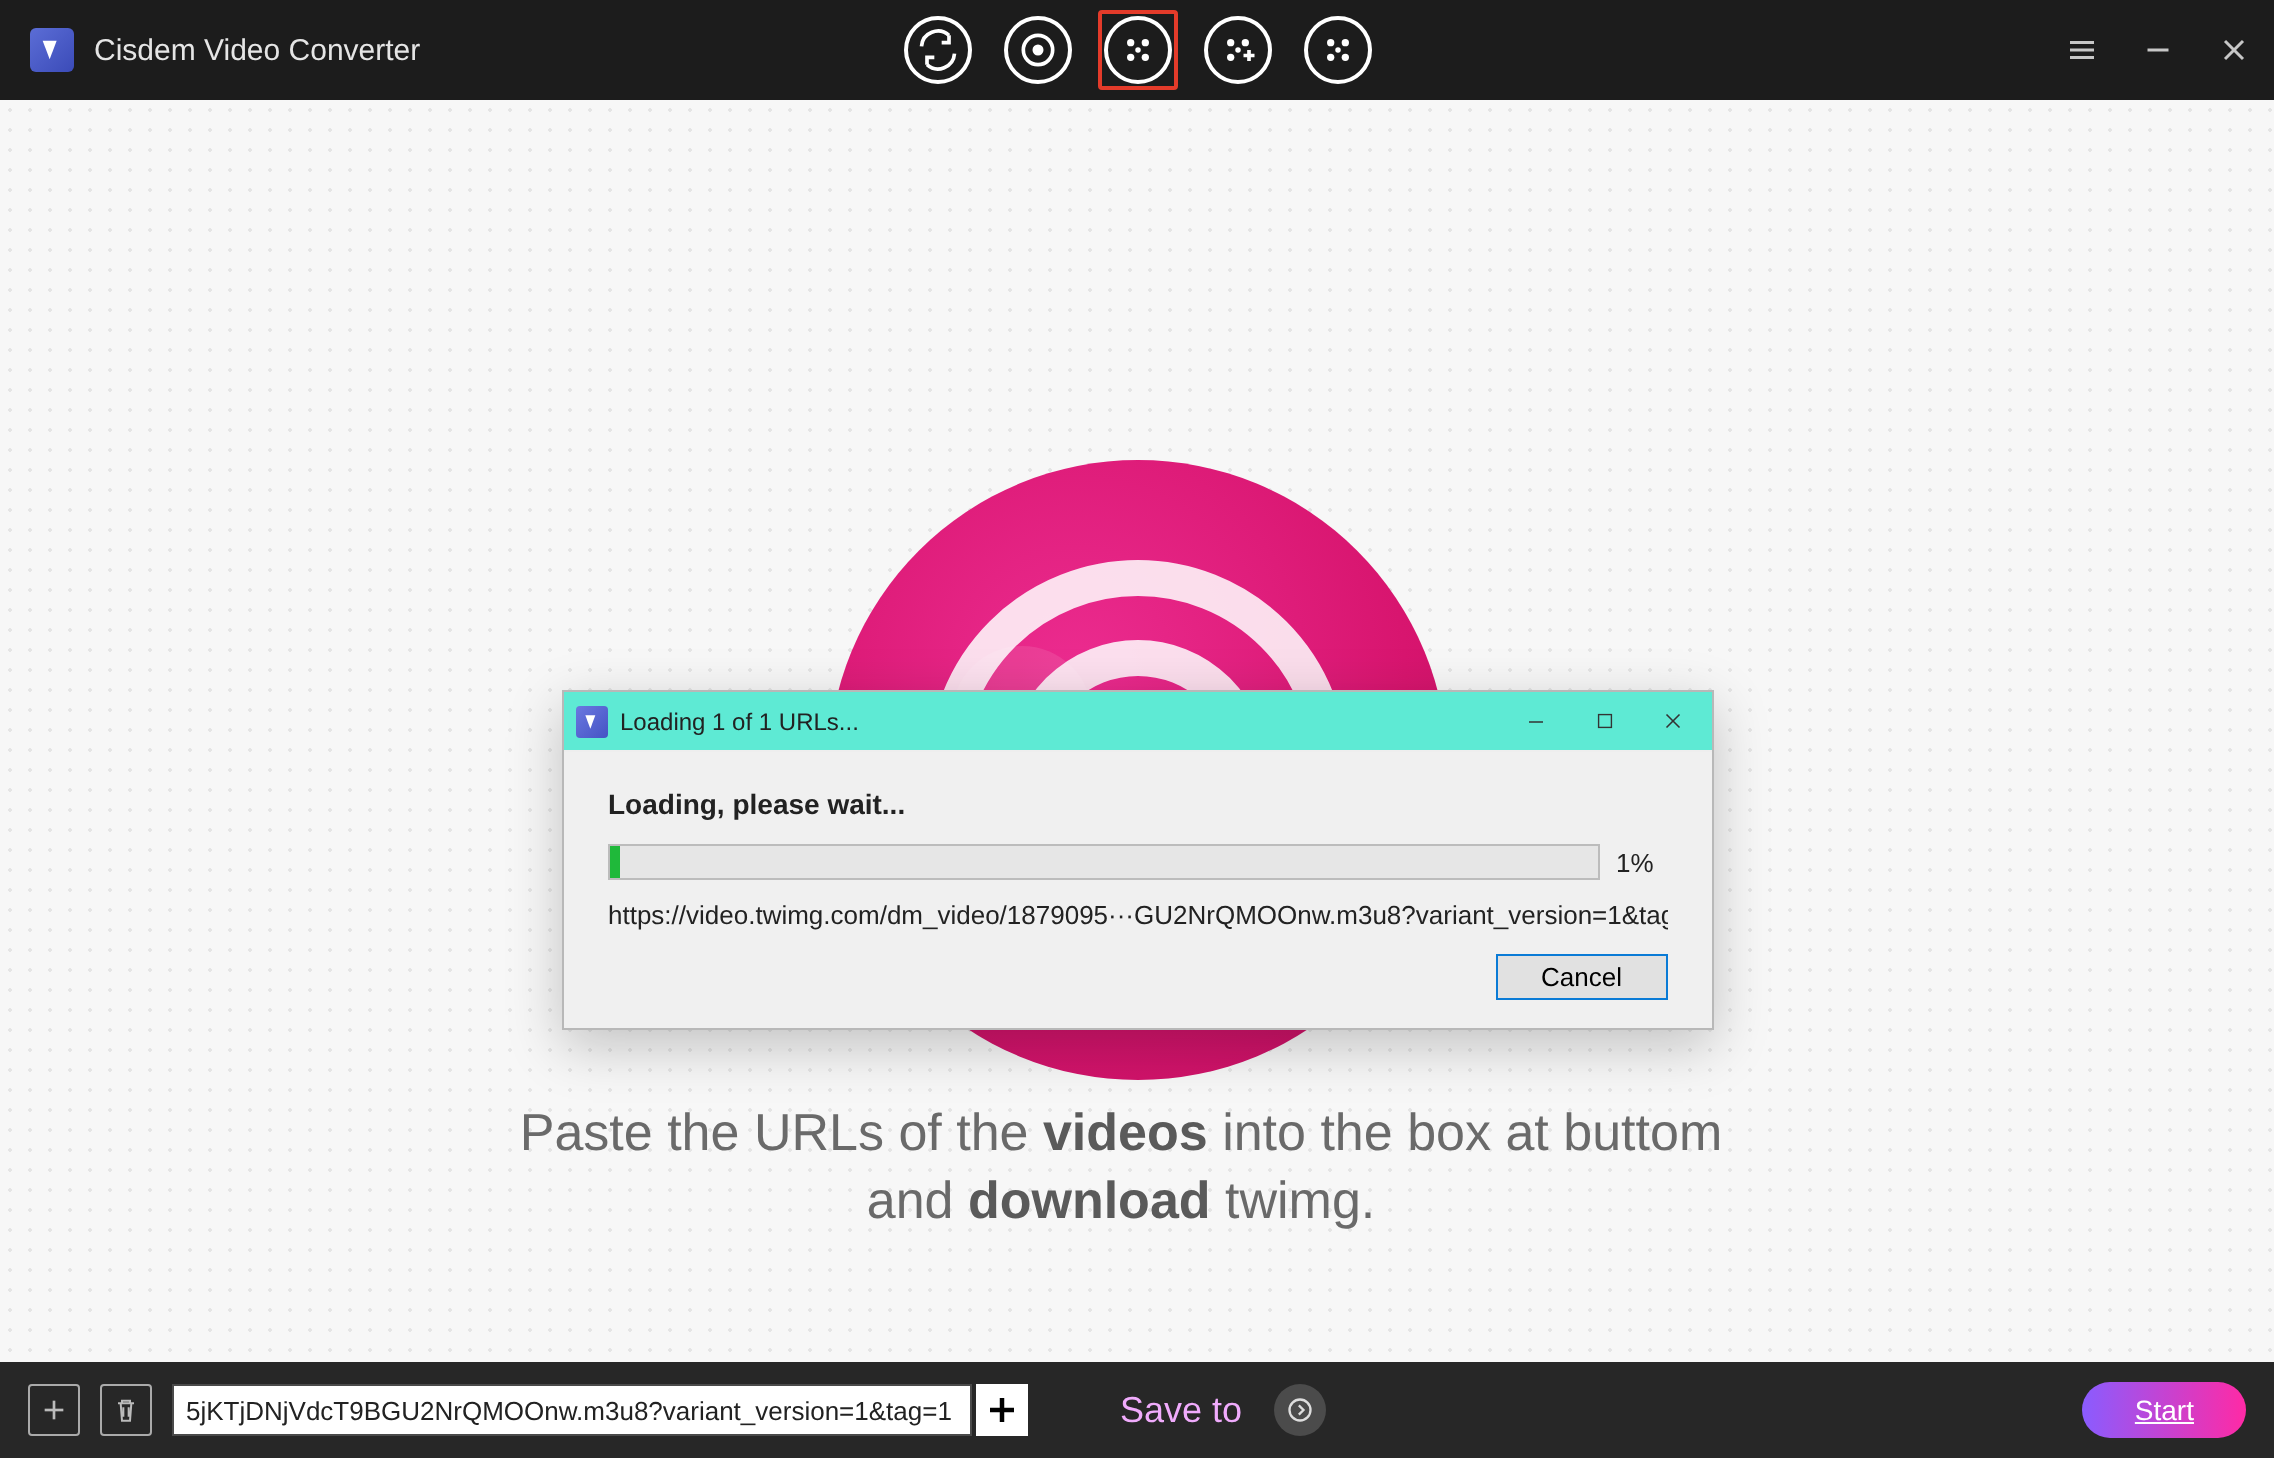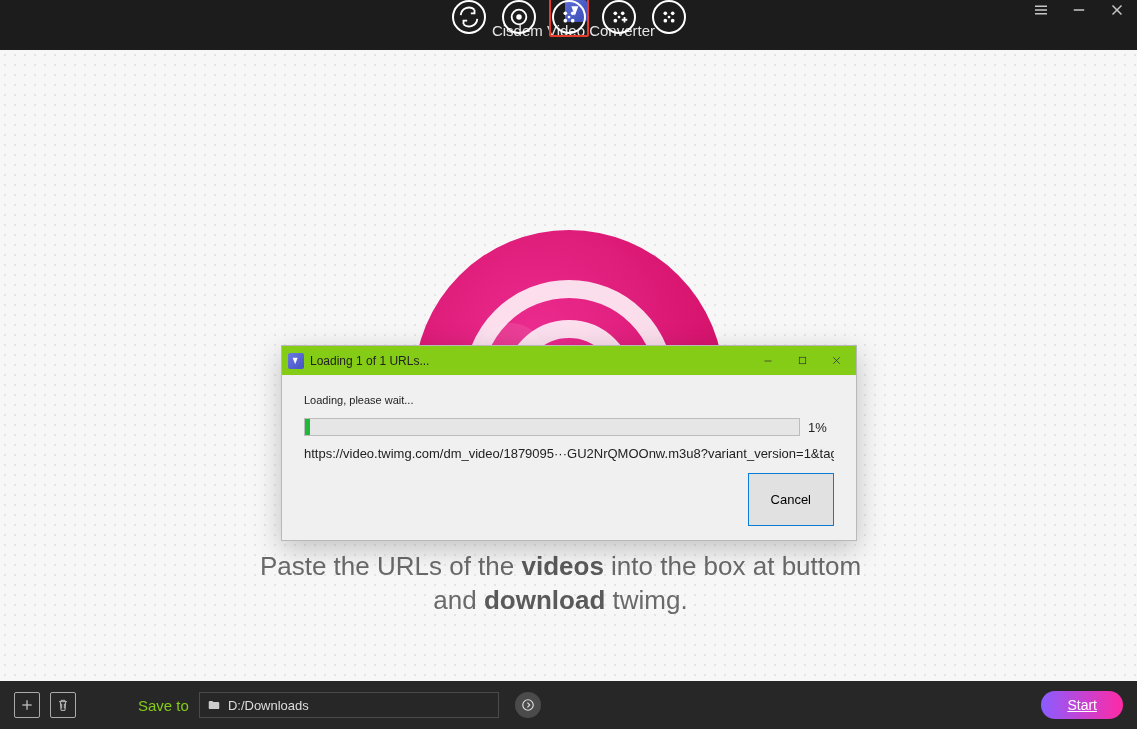--- a/index.html
+++ b/index.html
@@ -1,20 +1,20 @@
 <!DOCTYPE html>
 <html><head>
 <meta charset="utf-8">
 <style>
 * { margin: 0; padding: 0; box-sizing: border-box; }
 html, body { width: 1137px; height: 729px; overflow: hidden; font-family: Arial, sans-serif; }
 .app { width: 1137px; height: 729px; display: flex; flex-direction: column; background: #f7f7f7; }
 
 
-.topbar { height: 50px; background: #1c1c1c; display: flex; align-items: center; position: relative; flex-direction: column; }
+.topbar { height: 50px; background: #1c1c1c; display: flex; align-items: center; position: relative; }
 .app-logo { width: 22px; height: 22px; margin-left: 15px; background: linear-gradient(135deg, #5b6dd6, #3b4bb8); border-radius: 3px; display:flex; align-items:center; justify-content:center; }
 .app-logo svg { width: 14px; height: 14px; }
 .app-title { color: #e5e5e5; font-size: 15px; margin-left: 10px; font-weight: 400; }
 
 .tab-icons { position: absolute; left: 50%; transform: translateX(-50%); display: flex; gap: 16px; }
 .tab-icon { width: 34px; height: 34px; border: 2px solid #fff; border-radius: 50%; display: flex; align-items: center; justify-content: center; cursor: pointer; }
 .tab-icon.selected-marker { position: relative; }
 .tab-icon.selected-marker::before { content: ''; position: absolute; top: -5px; left: -5px; right: -5px; bottom: -5px; border: 2px solid #e43b2a; border-radius: 2px; }
 .tab-icon svg { width: 22px; height: 22px; }
 
@@ -33,46 +33,46 @@
 .hero-circle .ring1 { position: absolute; top: 50%; left: 50%; transform: translate(-50%, -50%); width: 210px; height: 210px; border-radius: 50%; border: 18px solid rgba(255,255,255,.85); }
 .hero-circle .ring2 { position: absolute; top: 50%; left: 50%; transform: translate(-50%, -50%); width: 130px; height: 130px; border-radius: 50%; border: 18px solid rgba(255,255,255,.85); }
 .hero-circle .dot1 { position: absolute; top: 38%; left: 38%; width: 40px; height: 40px; border-radius: 50%; background: rgba(255,255,255,.18); }
 .hero-circle .dot2 { position: absolute; top: 30%; left: 20%; width: 70px; height: 70px; border-radius: 50%; background: rgba(255,255,255,.10); }
 
 .instruction { position: absolute; left: 0; right: 16px; top: 500px; text-align: center; color: #6a6a6a; font-size: 26px; font-weight: 300; line-height: 1.3; }
 .instruction b { color: #5a5a5a; font-weight: 700; }
 
 
 .dialog { position: absolute; left: 281px; top: 295px; width: 576px; background: #f0f0f0; border: 1px solid #b8b8b8; box-shadow: 0 8px 26px rgba(0,0,0,.22); }
-.dialog-titlebar { height: 30px; background: #84cc16; display: flex; align-items: center; padding: 0 6px; border-bottom: 1px solid #eee; }
+.dialog-titlebar { height: 30px; background: #5eead4; display: flex; align-items: center; padding: 0 6px; border-bottom: 1px solid #eee; }
 .dlg-icon { width: 16px; height: 16px; background: linear-gradient(135deg, #6a78e0, #4553c4); border-radius: 2px; margin-right: 6px; display:flex;align-items:center;justify-content:center;}
 .dlg-title { font-size: 12px; color: #222; flex: 1; }
 .dlg-wc { display: flex; gap: 18px; margin-right: 6px; }
 .dlg-btn { width: 16px; height: 16px; display: flex; align-items: center; justify-content: center; cursor: pointer; }
 .dlg-btn svg { stroke: #333; }
 
 .dialog-body { padding: 18px 22px 14px; }
-.loading-text { font-size: 11px; color: #222; margin-bottom: 12px; }
+.loading-text { font-size: 14px; color: #222; margin-bottom: 12px; font-weight: bold; }
 .progress-row { display: flex; align-items: center; gap: 8px; margin-bottom: 10px; }
 .progress-outer { flex: 1; height: 18px; border: 1px solid #bcbcbc; background: #e6e6e6; position: relative; }
 .progress-inner { position: absolute; left: 0; top: 0; bottom: 0; background: #1fb93a; }
 .progress-pct { font-size: 13px; color: #222; min-width: 26px; }
 .url-text { font-size: 13px; color: #222; margin-bottom: 12px; white-space: nowrap; overflow: hidden; }
 .dlg-actions { display: flex; justify-content: flex-end; }
-.cancel-btn { padding: 18px 22px; font-size: 13px; background: #e1e1e1; border: 1.5px solid #0a7bd6; cursor: pointer; }
+.cancel-btn { padding: 3px 22px; font-size: 13px; background: #e1e1e1; border: 1.5px solid #0a7bd6; cursor: pointer; }
 
 
 .bottombar { height: 48px; background: #272727; display: flex; align-items: center; padding: 0 14px; gap: 10px; }
 .bb-iconbtn { width: 26px; height: 26px; border: 1.5px solid #aaa; border-radius: 2px; display: flex; align-items: center; justify-content: center; cursor: pointer; }
 .bb-iconbtn svg { stroke: #bbb; fill: none; }
 .url-input-wrap { display: flex; align-items: center; }
 .url-input { width: 400px; height: 26px; background: #fff; border: 1px solid #4a4a4a; font-size: 13px; padding: 0 6px; color: #222; }
 .plus-btn { width: 26px; height: 26px; background: #fff; display: flex; align-items: center; justify-content: center; cursor: pointer; margin-left: 2px; }
 .plus-btn svg { }
-.saveto-label { color: #84cc16; font-size: 15px; margin-left: 52px; }
+.saveto-label { color: #f0abfc; font-size: 18px; margin-left: 36px; }
 .saveto-field { display: flex; align-items: center; height: 26px; border: 1px solid #4a4a4a; background: #272727; width: 300px; padding-left: 6px; gap: 6px; }
 .saveto-field svg { width: 16px; height: 14px; }
 .saveto-text { color: #ddd; font-size: 13px; }
 .go-btn { width: 26px; height: 26px; border-radius: 50%; background: #4b4b4b; display: flex; align-items: center; justify-content: center; cursor: pointer; margin-left: 6px; }
 .spacer { flex: 1; }
 .start-btn { padding: 6px 26px; border-radius: 16px; background: linear-gradient(90deg, #8a5cff, #ff2aa5); color: #fff; font-size: 14px; cursor: pointer; border: none; text-decoration: underline; }
 
 </style>
 </head>
 <body>
@@ -214,28 +214,31 @@
       <svg width="16" height="16" viewBox="0 0 24 24" stroke-width="2">
           <line x1="12" y1="5" x2="12" y2="19"></line>
           <line x1="5" y1="12" x2="19" y2="12"></line>
         </svg>
     </div>
     <div class="bb-iconbtn">
       <svg width="16" height="16" viewBox="0 0 24 24" stroke-width="1.5">
           <path d="M6 7h12M9 7V5h6v2M8 7l1 13h6l1-13M10 10v7M14 10v7"></path>
         </svg>
     </div>
+    <div class="url-input-wrap">
+      <input class="url-input" value="5jKTjDNjVdcT9BGU2NrQMOOnw.m3u8?variant_version=1&amp;tag=1" style="">
+      <div class="plus-btn">
+        <svg width="18" height="18" viewBox="0 0 24 24" stroke="#000" stroke-width="3">
+            <line x1="12" y1="4" x2="12" y2="20"></line>
+            <line x1="4" y1="12" x2="20" y2="12"></line>
+          </svg>
+      </div>
+    </div>
 
     <div class="saveto-label">Save to</div>
-    <div class="saveto-field">
-      <svg viewBox="0 0 24 24">
-          <path d="M3 7a2 2 0 0 1 2-2h4l2 2h8a2 2 0 0 1 2 2v8a2 2 0 0 1-2 2H5a2 2 0 0 1-2-2Z" fill="#ccc"></path>
-        </svg>
-      <span class="saveto-text">D:/Downloads</span>
-    </div>
     <div class="go-btn">
       <svg width="14" height="14" viewBox="0 0 24 24" fill="none" stroke="#ddd" stroke-width="2">
           <circle cx="12" cy="12" r="9"></circle>
           <path d="M11 8l4 4-4 4"></path>
         </svg>
     </div>
 
     <div class="spacer"></div>
     <button class="start-btn">Start</button>
   </div>

